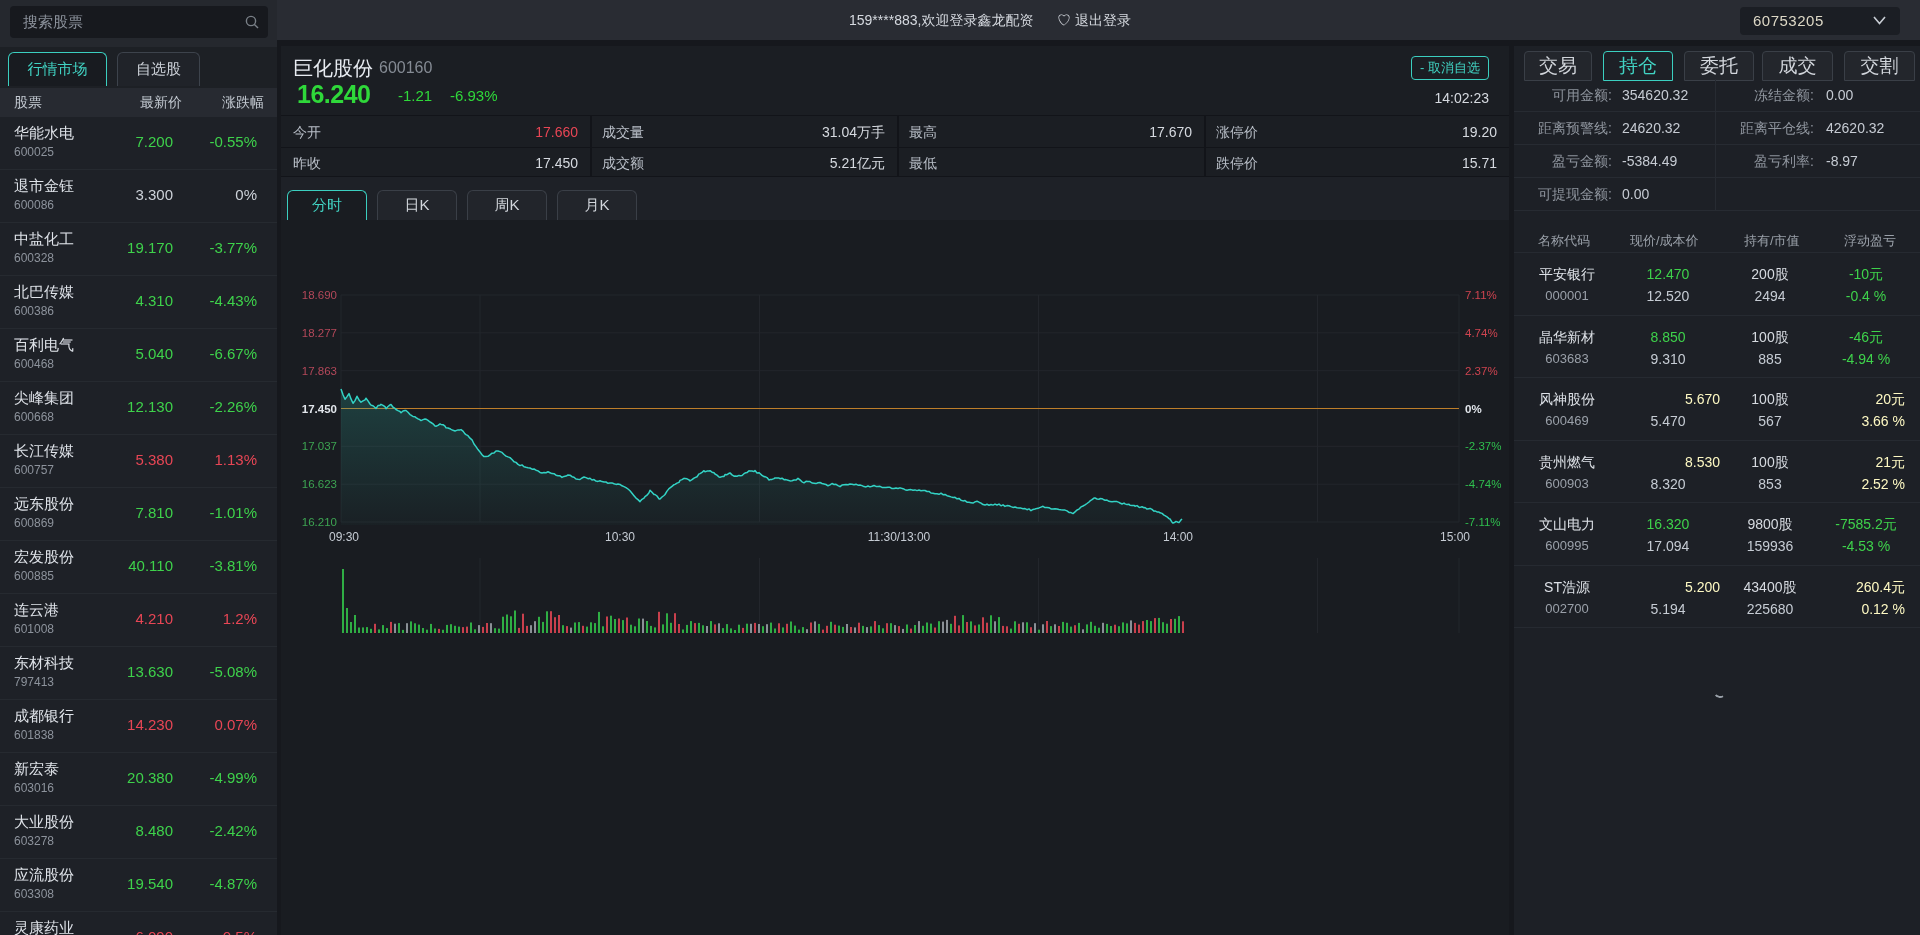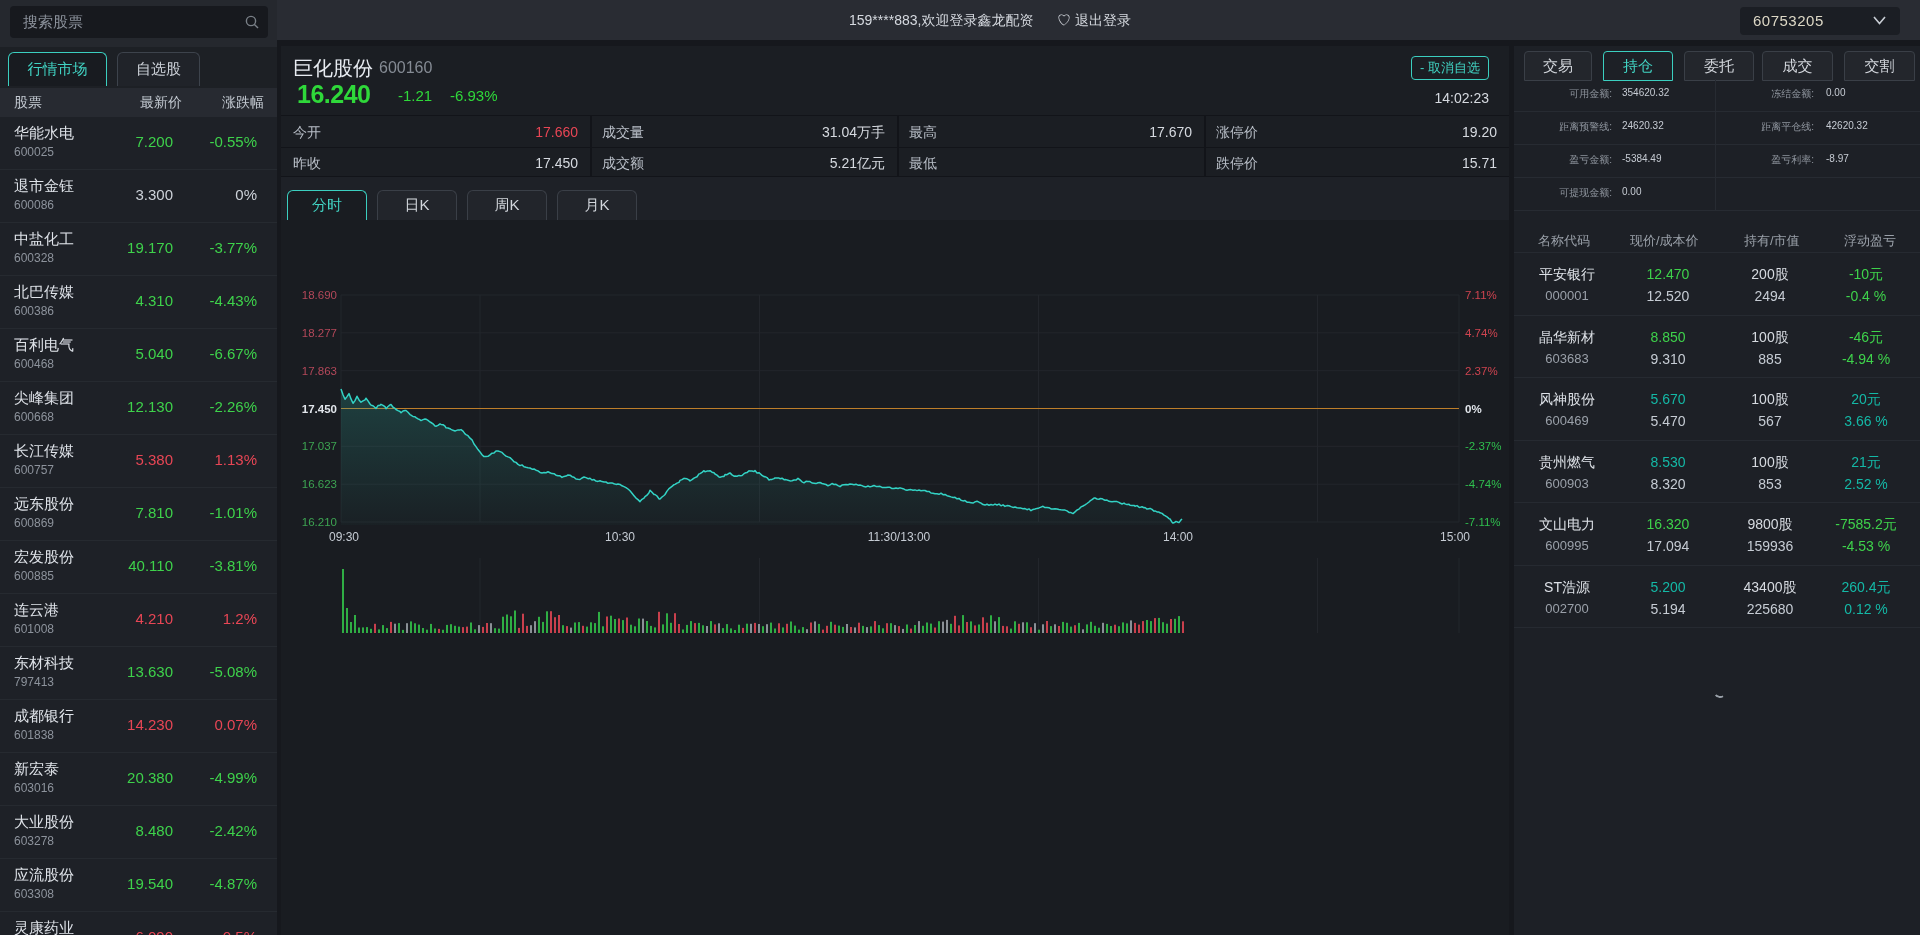--- a/index.html
+++ b/index.html
@@ -42,39 +42,39 @@
 .iv{position:absolute;font-size:14px;color:#d6dae0;text-align:right;width:130px;white-space:nowrap;}
 .iv.r{color:#e84655;}
 #inforow2{position:absolute;left:0;top:31px;width:1228px;height:0;border-top:1px solid #121419;}
 .idiv{position:absolute;top:0;width:2px;height:62px;background:#121419;}
 #ctabs{position:absolute;left:0;top:131px;width:1228px;height:43px;background:#1e2127;}
 .ctab{position:absolute;top:13px;width:80px;height:30px;line-height:28px;text-align:center;font-size:15px;border-radius:6px 6px 0 0;}
 #ctab1{left:6px;border:1px solid #3bcfc0;border-bottom:none;color:#41d3c3;background:#191c21;}
 .ctabi{background:#22252b;border:1px solid #3a3f47;border-bottom:none;color:#d2d6dc;}
 #chartbg{position:absolute;left:0;top:174px;width:1228px;height:715px;background:#191c21;}
 #rpanel{position:absolute;left:1514px;top:46px;width:406px;height:889px;background:#1d2026;}
-.rtab{position:absolute;top:5px;height:30px;line-height:28px;text-align:center;font-size:15px;border-radius:4px 4px 0 0;background:#23262c;border:1px solid #3a3f47;color:#d2d6dc;}
+.rtab{position:absolute;top:5px;height:30px;line-height:28px;text-align:center;font-size:19px;border-radius:4px 4px 0 0;background:#23262c;border:1px solid #3a3f47;color:#d2d6dc;}
 .rtab.act{border:1px solid #3bcfc0;color:#41d3c3;background:#1d2026;}
-#acct{position:absolute;left:0;top:33px;width:406px;height:132px;font-size:10px;}
+#acct{position:absolute;left:0;top:33px;width:406px;height:132px;font-size:14px;}
 .arow{position:absolute;left:0;width:406px;height:33px;border-bottom:1px solid #272b32;}
 #acctdiv{position:absolute;left:201px;top:0;width:1px;height:132px;background:#272b32;}
 .alabel{position:absolute;top:8px;color:#8f959e;}
 .aval{position:absolute;top:8px;color:#c6cbd3;}
 .al1{right:308px;} .av1{left:108px;}
 .al2{right:106px;} .av2{left:312px;}
 #hhead{position:absolute;left:0;top:176px;width:406px;height:31px;border-bottom:1px solid #262a31;font-size:13px;color:#9aa0a9;}
 #hhead div{position:absolute;top:10px;}
 .hrow{position:absolute;left:0;width:406px;height:62.5px;border-bottom:1px solid #262a31;font-size:14px;}
 .hc{position:absolute;text-align:center;}
 .c1{left:8px;width:90px;} .c2{left:102px;width:104px;} .c3{left:200px;width:112px;} .c4{left:313px;width:78px;}
 .hname{top:13px;color:#dde1e7;}
 .hcode{top:35px;color:#9aa0a9;font-size:13px;}
 .l1{top:13px;color:#d6dae0;}
 .l2{top:35px;color:#c6ccd4;}
-.hrow .g{color:#3ed24b;} .hrow .r{color:#14b8a6;}
+.hrow .g{color:#3ed24b;} .hrow .r{color:#fef9c3;text-align:right;}
 #spin{position:absolute;left:200px;top:640px;width:12px;height:12px;border:2px solid transparent;border-right-color:#9aa2ab;border-right-color:#99a0a8;border-radius:50%;transform:rotate(100deg);}
 </style></head>
 <body>
 <div id="topbar">
  <span id="welcome">159****883,欢迎登录鑫龙配资</span>
  <span id="logout">♡ 退出登录</span>
  <div id="acctbox">
       <span>60753205</span>
   <svg width="13" height="9" viewBox="0 0 13 9">
         <path d="M1 1 L6.5 7.5 L12 1" stroke="#c8cdd4" stroke-width="1.6" fill="none"></path>

